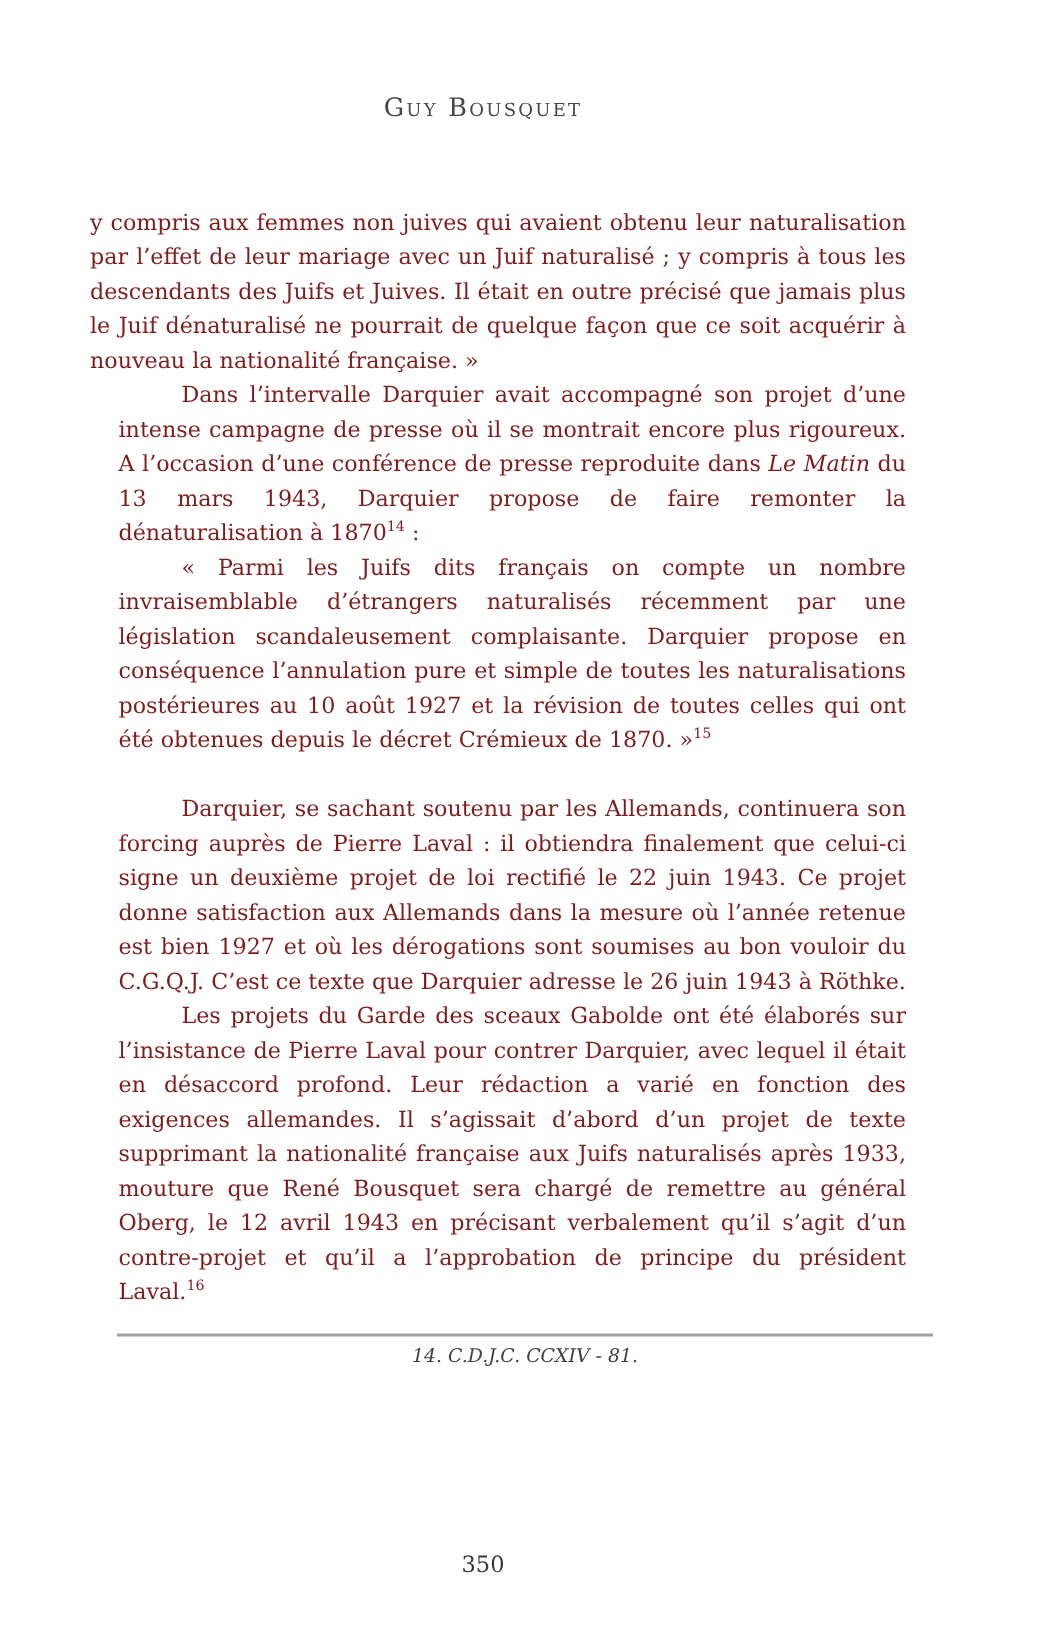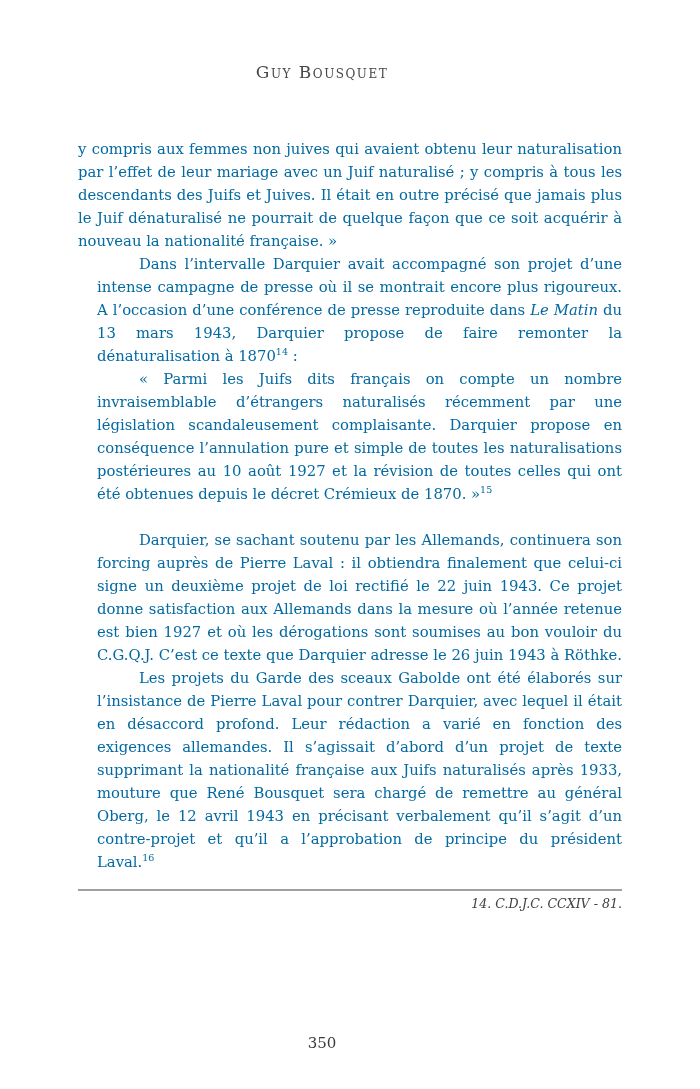--- a/index.html
+++ b/index.html
@@ -23,26 +23,26 @@
     right: 0;
     text-align: center;
     font-variant: small-caps;
     font-size: 17px;
     letter-spacing: 1.5px;
     color: #474747;
   }
   .body-text {
     position: absolute;
     top: 137px;
-    left: 78px;
+    left: 60px;
     width: 544px;
     font-size: 14.8px;
     line-height: 23px;
     text-align: justify;
-    color: #0369a1;
+    color: #7f1d1d;
   }
   .body-text p {
     margin: 0;
     padding: 0;
   }
   .body-text p.indent {
     text-indent: 42px;
     margin-left: 19px;
   }
   .body-text p.gap-before {
@@ -65,21 +65,21 @@
     background: #a0a0a0;
   }
   .footnotes {
     position: absolute;
     top: 895px;
     left: 78px;
     width: 544px;
     font-style: italic;
     font-size: 12.6px;
     line-height: 17px;
-    text-align: right;
+    text-align: center;
     color: #404040;
   }
   .footnotes .footnote {
     margin: 0;
   }
   .page-number {
     position: absolute;
     top: 1010px;
     left: 0;
     right: 0;

